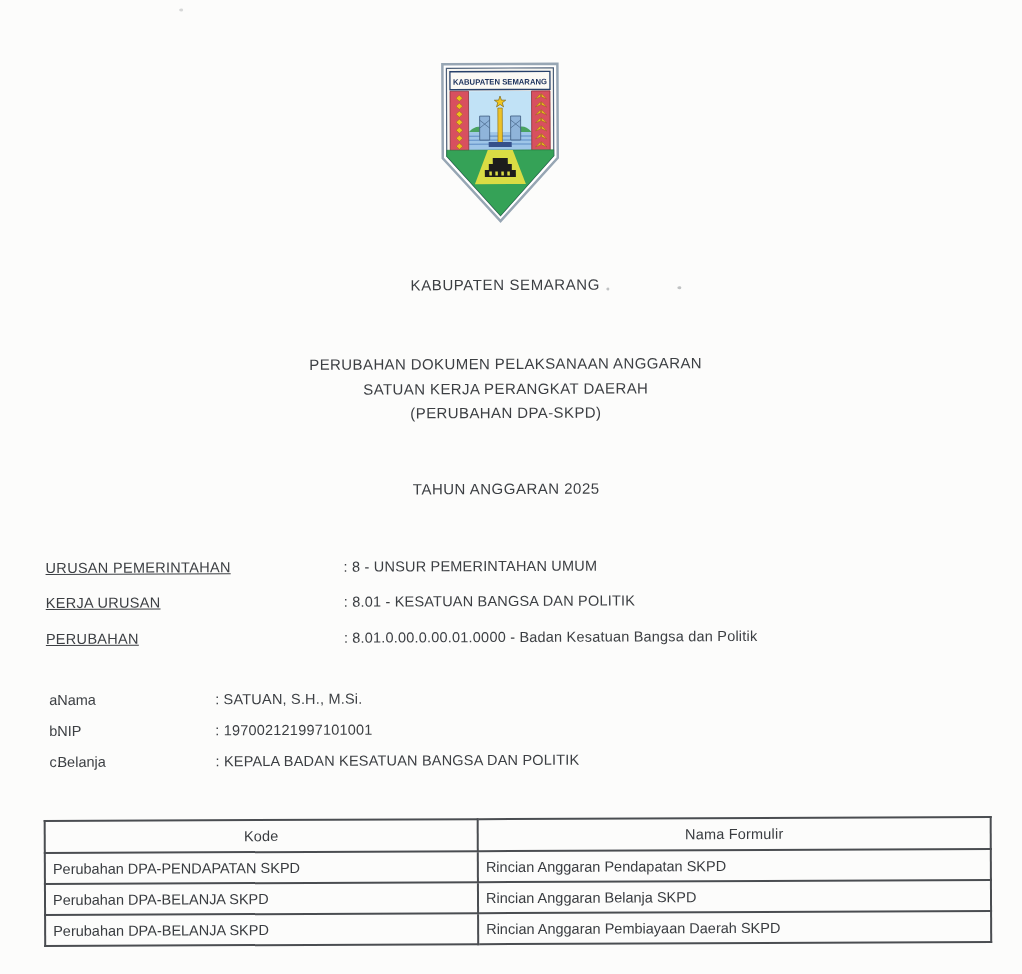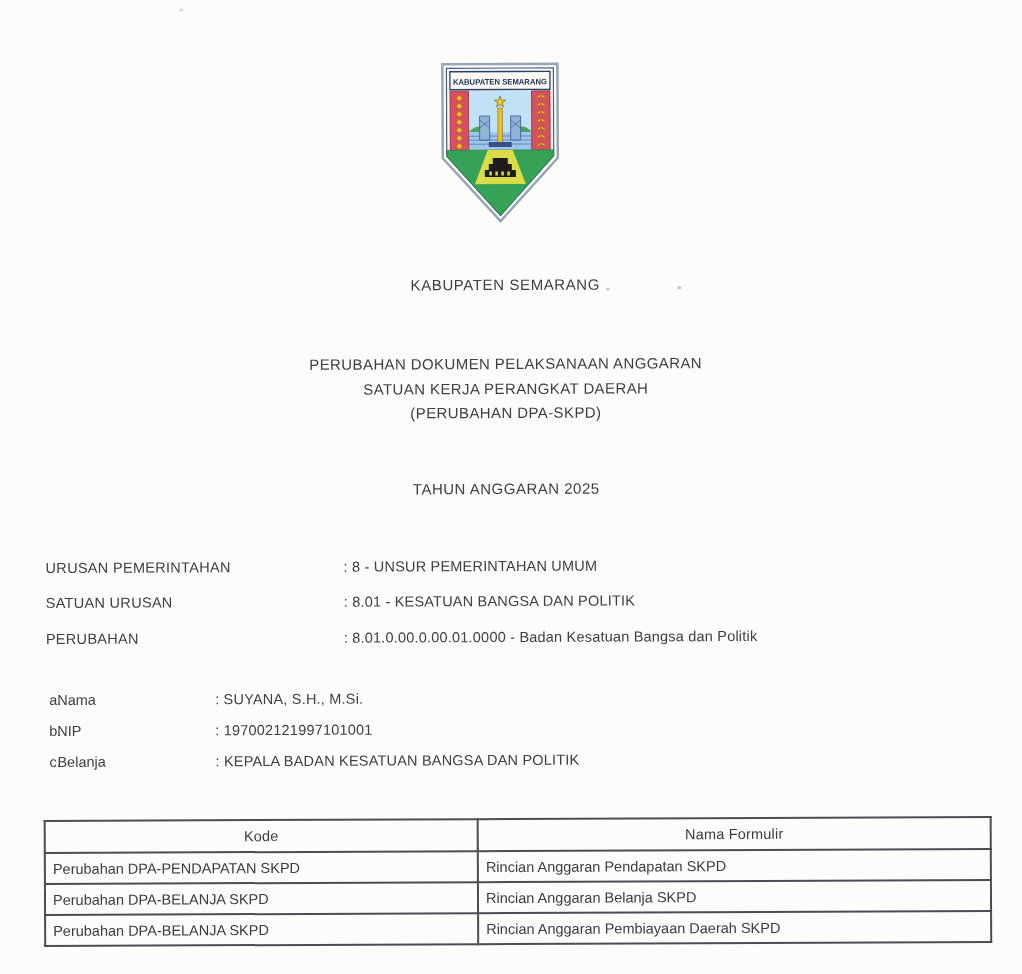--- a/index.html
+++ b/index.html
@@ -51,21 +51,21 @@
     font-size: 15px;
     letter-spacing: 0.5px;
   }
   .info-row {
     position: absolute;
     left: 0;
     width: 100%;
     height: 18px;
     font-size: 14.5px;
   }
-  .info-row .lbl { position: absolute; left: 45px; letter-spacing: 0.3px; }
+  .info-row .lbl { position: absolute; left: 45px; letter-spacing: 0.3px; text-decoration: underline; }
   .info-row .val { position: absolute; left: 343px; letter-spacing: 0.2px; }
   .info-row-0 { top: 558px; }
   .info-row-1 { top: 593px; }
   .info-row-2 { top: 629px; }
   .official-row {
     position: absolute;
     left: 0;
     width: 100%;
     height: 18px;
     font-size: 14.5px;
@@ -193,32 +193,32 @@
       <div>(PERUBAHAN DPA-SKPD)</div>
     </div>
 
     <div class="centered fiscal-year">TAHUN ANGGARAN 2025</div>
 
     <div class="info-row info-row-0">
       <span class="lbl">URUSAN PEMERINTAHAN</span>
       <span class="val">: 8 - UNSUR PEMERINTAHAN UMUM</span>
     </div>
     <div class="info-row info-row-1">
-      <span class="lbl">SATUAN URUSAN</span>
+      <span class="lbl">KERJA URUSAN</span>
       <span class="val">: 8.01 - KESATUAN BANGSA DAN POLITIK</span>
     </div>
     <div class="info-row info-row-2">
       <span class="lbl">PERUBAHAN</span>
       <span class="val">: 8.01.0.00.0.00.01.0000 - Badan Kesatuan Bangsa dan Politik</span>
     </div>
 
     <div class="official-row official-row-0">
       <span class="idx">a.</span>
       <span class="lbl">Nama</span>
-      <span class="val">: SUYANA, S.H., M.Si.</span>
+      <span class="val">: SATUAN, S.H., M.Si.</span>
     </div>
     <div class="official-row official-row-1">
       <span class="idx">b.</span>
       <span class="lbl">NIP</span>
       <span class="val">: 197002121997101001</span>
     </div>
     <div class="official-row official-row-2">
       <span class="idx">c.</span>
       <span class="lbl">Belanja</span>
       <span class="val">: KEPALA BADAN KESATUAN BANGSA DAN POLITIK</span>

